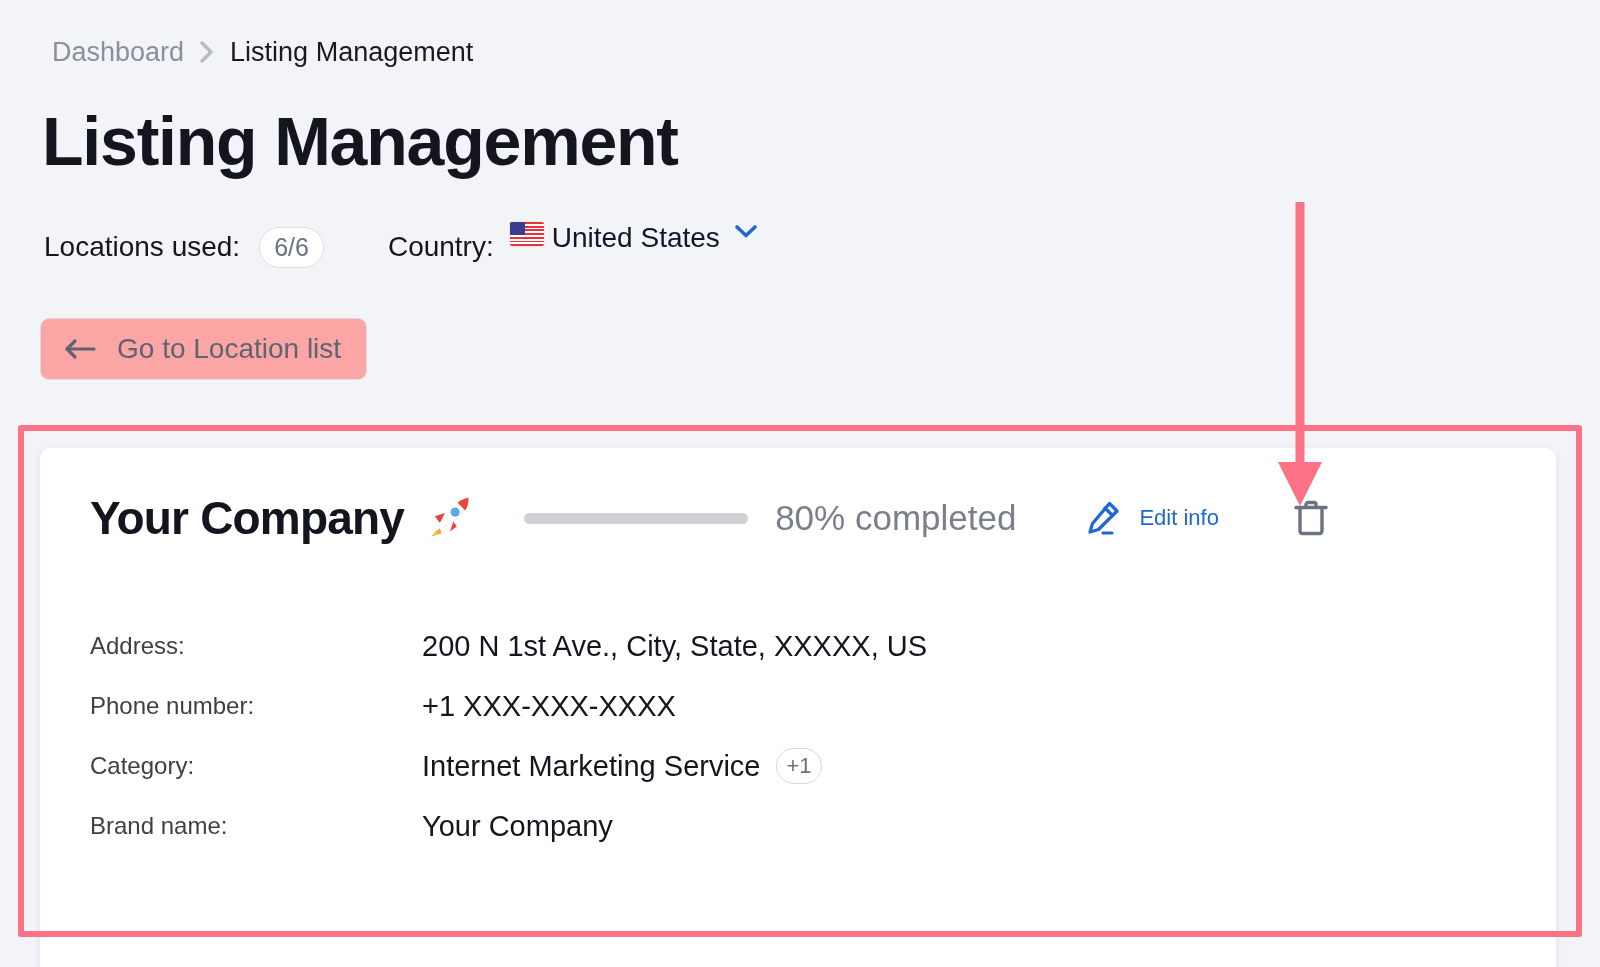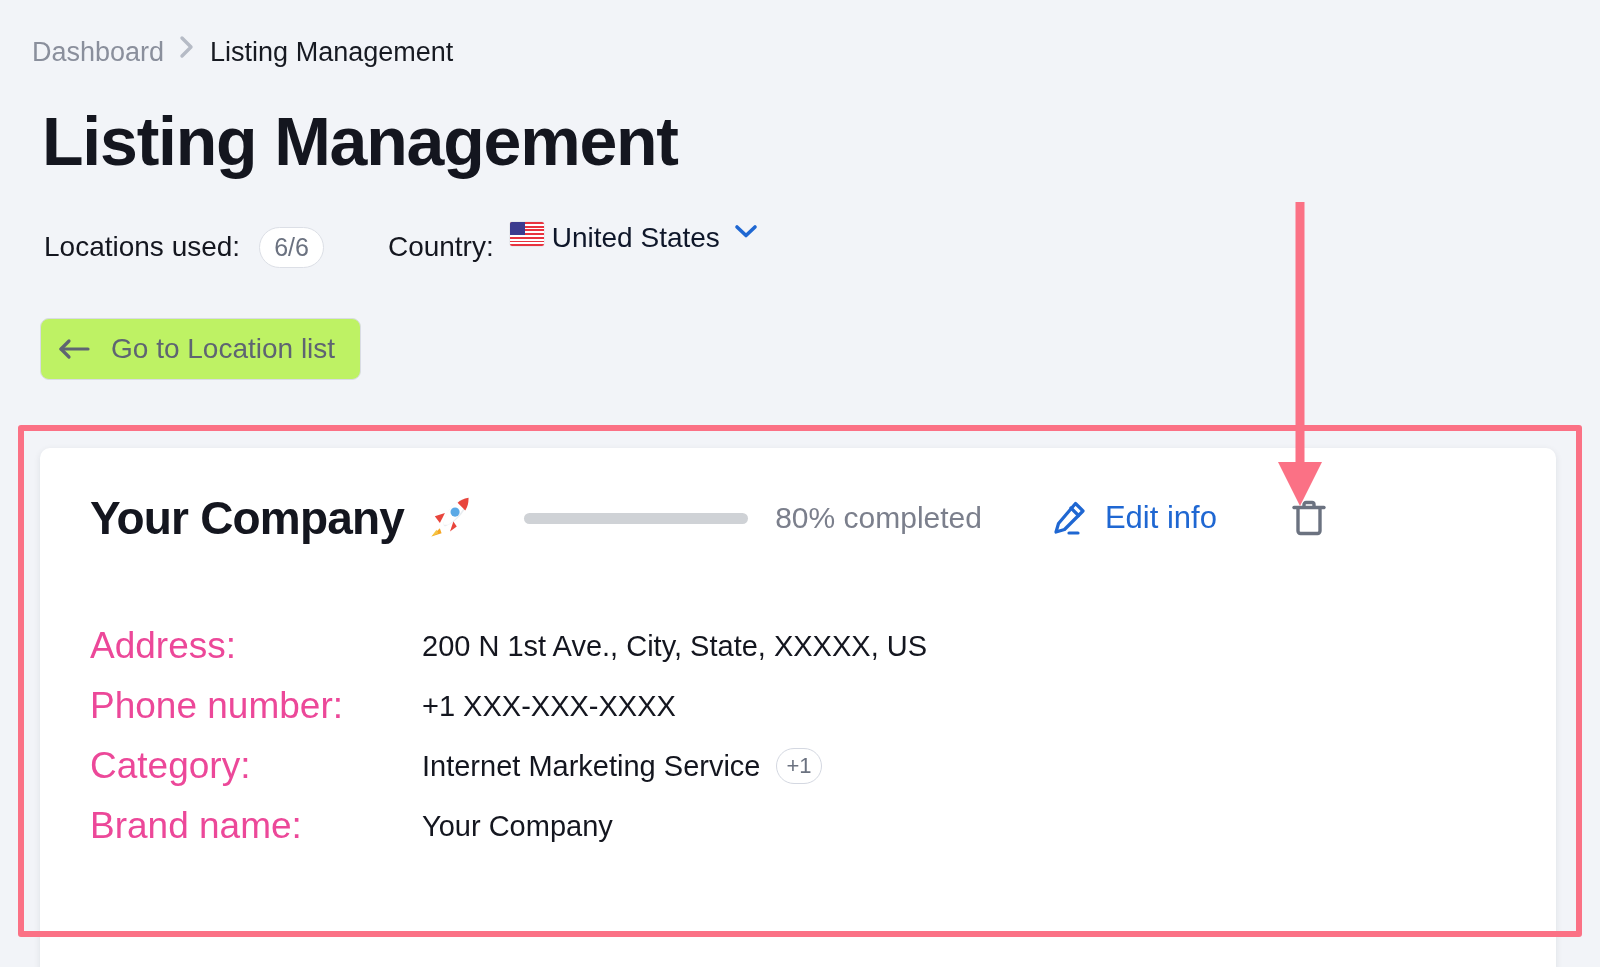--- a/index.html
+++ b/index.html
@@ -12,24 +12,24 @@
     background: #f2f4f8;
     font-family: "Liberation Sans", sans-serif;
     -webkit-font-smoothing: antialiased;
     overflow: hidden;
     position: relative;
   }
 
   
   .breadcrumb {
     position: absolute;
-    left: 32px;
+    left: 52px;
     top: 34px;
     display: flex;
-    align-items: flex-start;
+    align-items: center;
     gap: 14px;
     font-size: 27px;
     line-height: 36px;
   }
   .crumb-dashboard {
     color: #8a8f9c;
     cursor: pointer;
   }
   .crumb-sep {
     color: #b6bbc6;
@@ -125,25 +125,25 @@
     cursor: pointer;
   }
 
   
   .back-button {
     position: absolute;
     left: 40px;
     top: 318px;
     height: 62px;
     box-sizing: border-box;
-    padding: 0 25px 0 16px;
+    padding: 0 25px 0 22px;
     display: flex;
     align-items: center;
     gap: 20px;
-    background: #bef264;
+    background: #fca5a5;
     border: 1px solid #d9dce4;
     border-radius: 9px;
     cursor: pointer;
   }
   .back-button-label {
     font-size: 28px;
     color: #5e6472;
     font-weight: 500;
   }
 
@@ -219,33 +219,33 @@
     border-radius: 6px;
     overflow: hidden;
   }
   .progress-fill {
     height: 100%;
     background: #48a178;
     border-radius: 6px;
   }
   .progress-label {
     margin-left: 27px;
-    font-size: 30px;
+    font-size: 35px;
     color: #7b7f8c;
     white-space: nowrap;
   }
   .edit-info {
     margin-left: 68px;
     display: flex;
     align-items: center;
     gap: 17px;
     cursor: pointer;
   }
   .edit-info-label {
-    font-size: 31px;
+    font-size: 22px;
     color: #1f67d2;
     font-weight: 500;
   }
   .delete-button {
     margin-left: 72px;
     width: 40px;
     height: 44px;
     display: inline-flex;
     align-items: center;
     justify-content: center;
@@ -260,22 +260,22 @@
     width: 1300px;
   }
   .detail-row {
     display: flex;
     align-items: center;
     height: 60px;
   }
   .detail-label {
     width: 332px;
     flex: none;
-    font-size: 37px;
-    color: #ec4899;
+    font-size: 24px;
+    color: #404040;
     line-height: 60px;
   }
   .detail-value {
     font-size: 29px;
     color: #14161f;
     line-height: 60px;
     display: flex;
     align-items: center;
   }
   .plus-badge {

